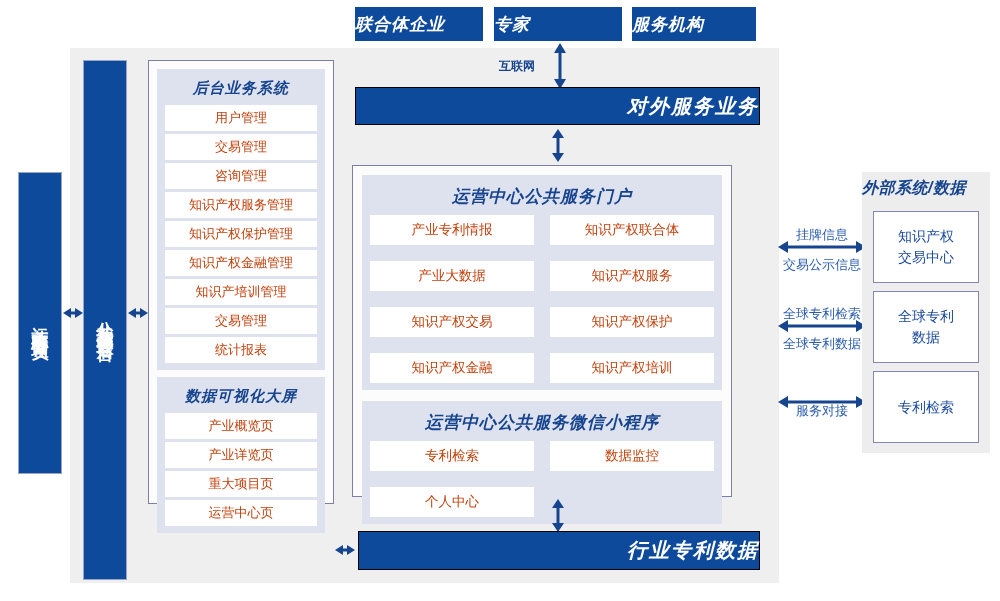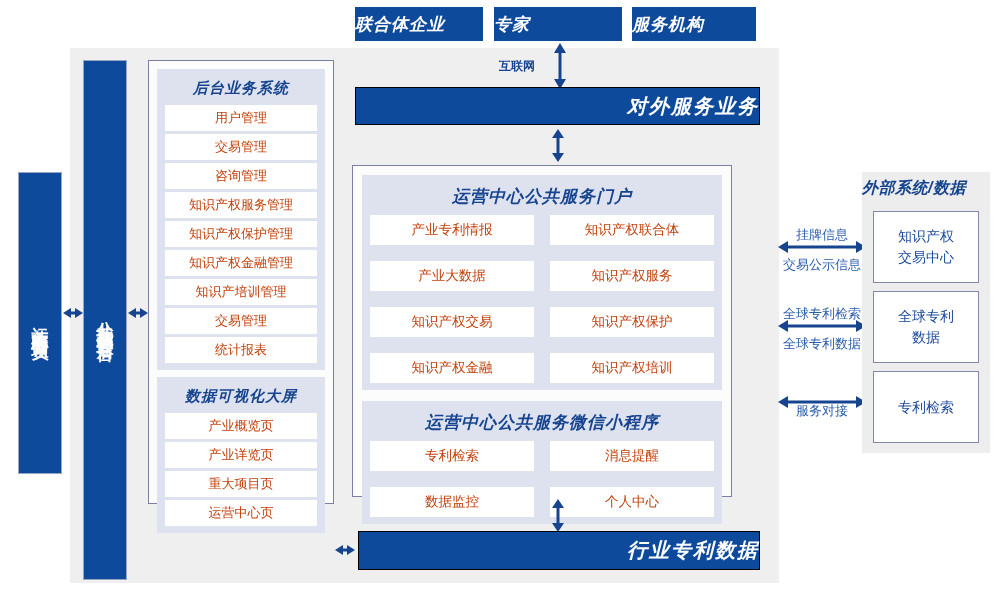--- a/index.html
+++ b/index.html
@@ -164,21 +164,20 @@
       <div class="cell">知识产权保护</div>
       <div class="cell">知识产权金融</div>
       <div class="cell">知识产权培训</div>
     </div>
   </div>
 
   <div class="group" style="margin-top:11px;">
     <div class="group-title" style="font-size:17px;">运营中心公共服务微信小程序</div>
     <div class="grid2">
       <div class="cell">专利检索</div>
-      <div class="cell">消息提醒</div>
       <div class="cell">数据监控</div>
       <div class="cell">个人中心</div>
     </div>
   </div>
 </div>
 
 <svg class="abs" style="left:549px;top:499px;width:18px;height:33px;" viewBox="0 0 18 33">
   <line x1="9" y1="6" x2="9" y2="27" stroke="#16448f" stroke-width="3"></line>
   <polygon points="9,0 3,9 15,9" fill="#16448f"></polygon>
   <polygon points="9,33 3,24 15,24" fill="#16448f"></polygon>

